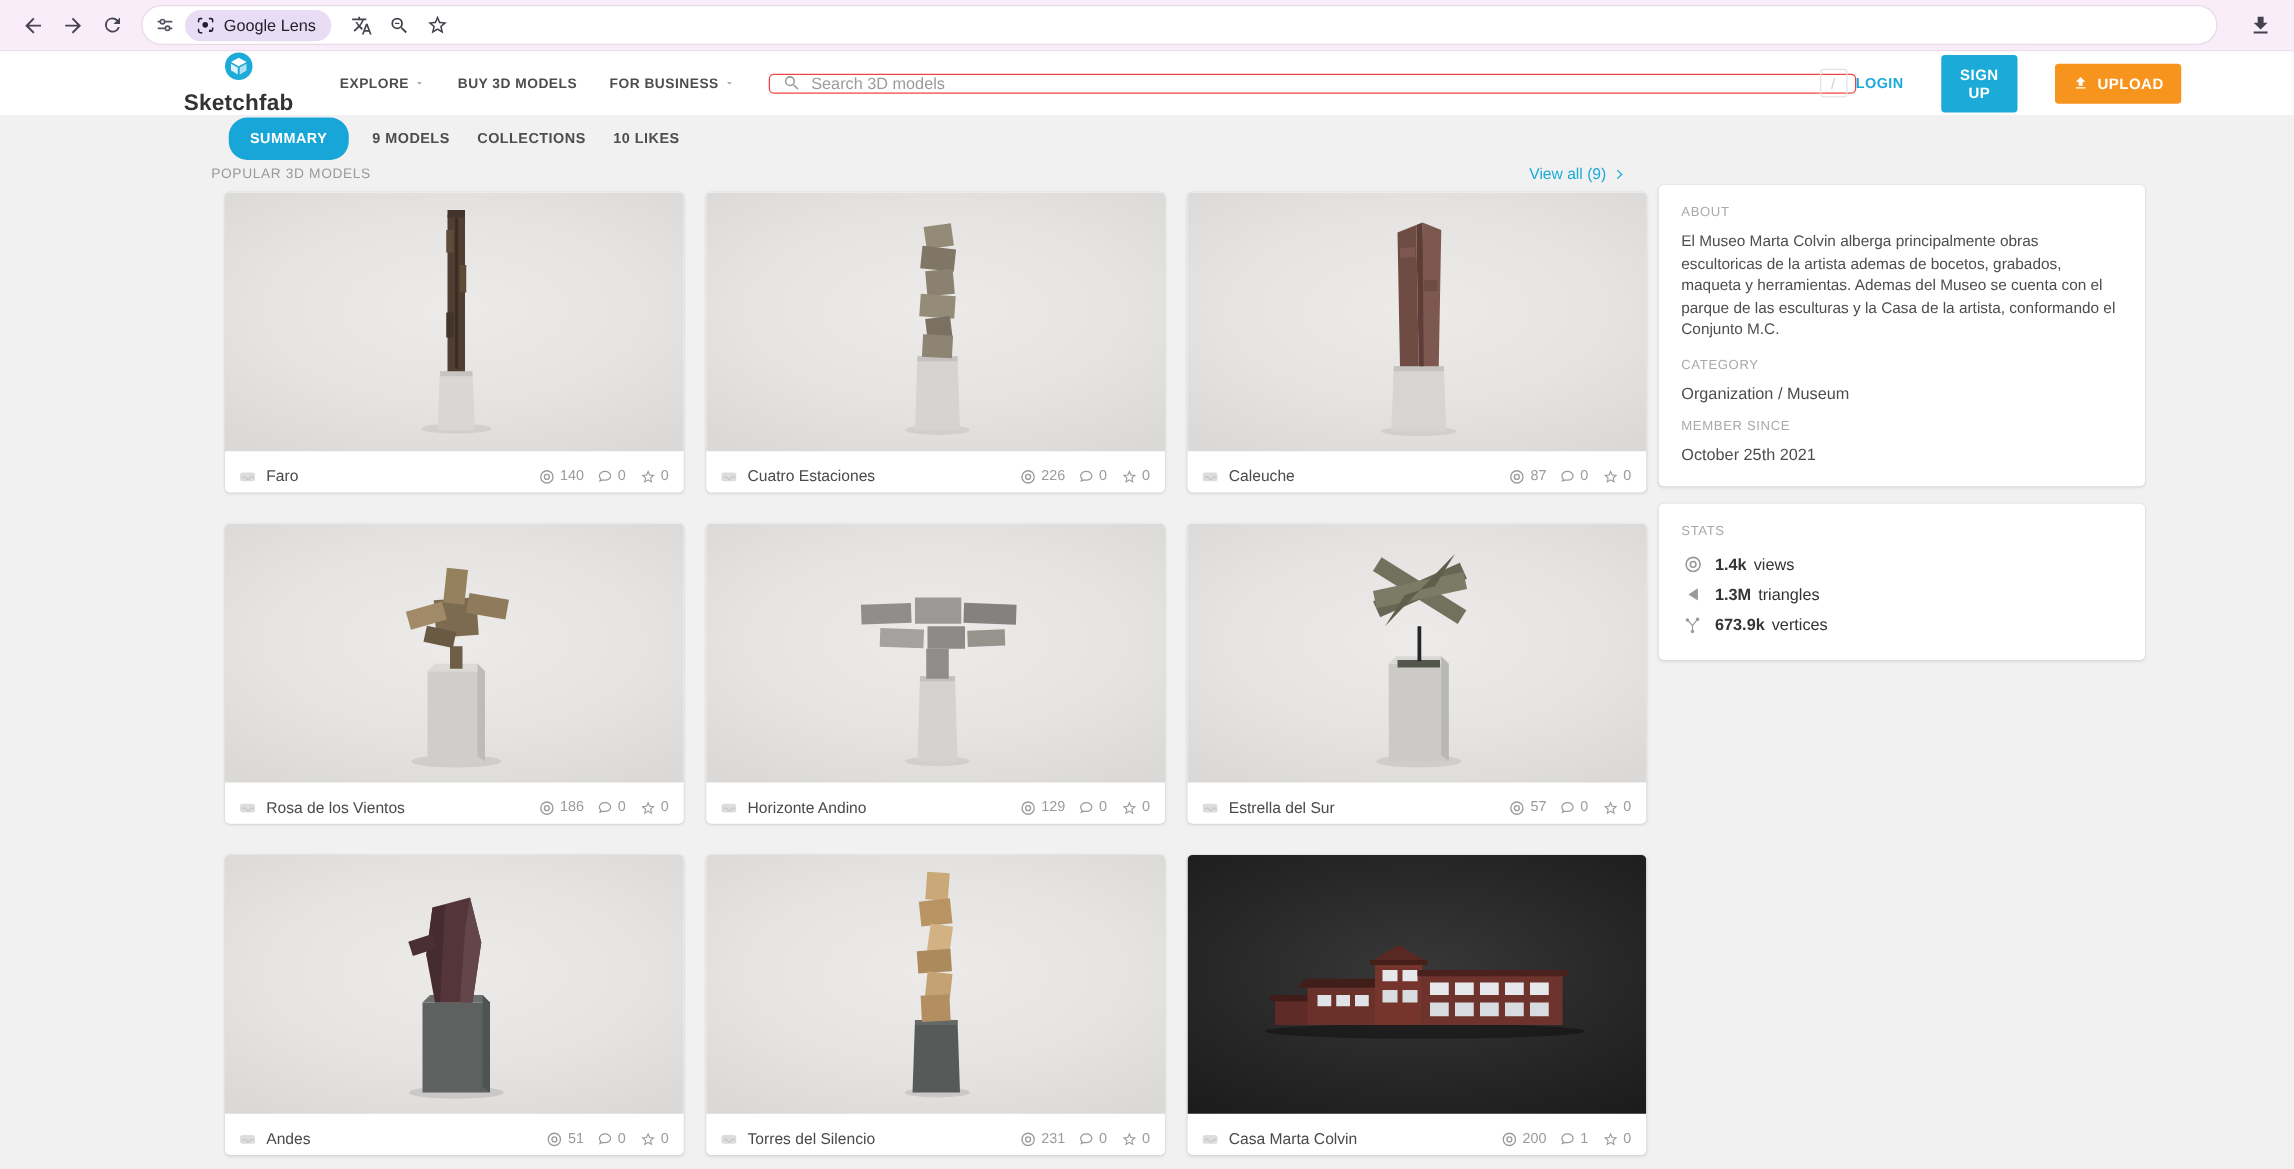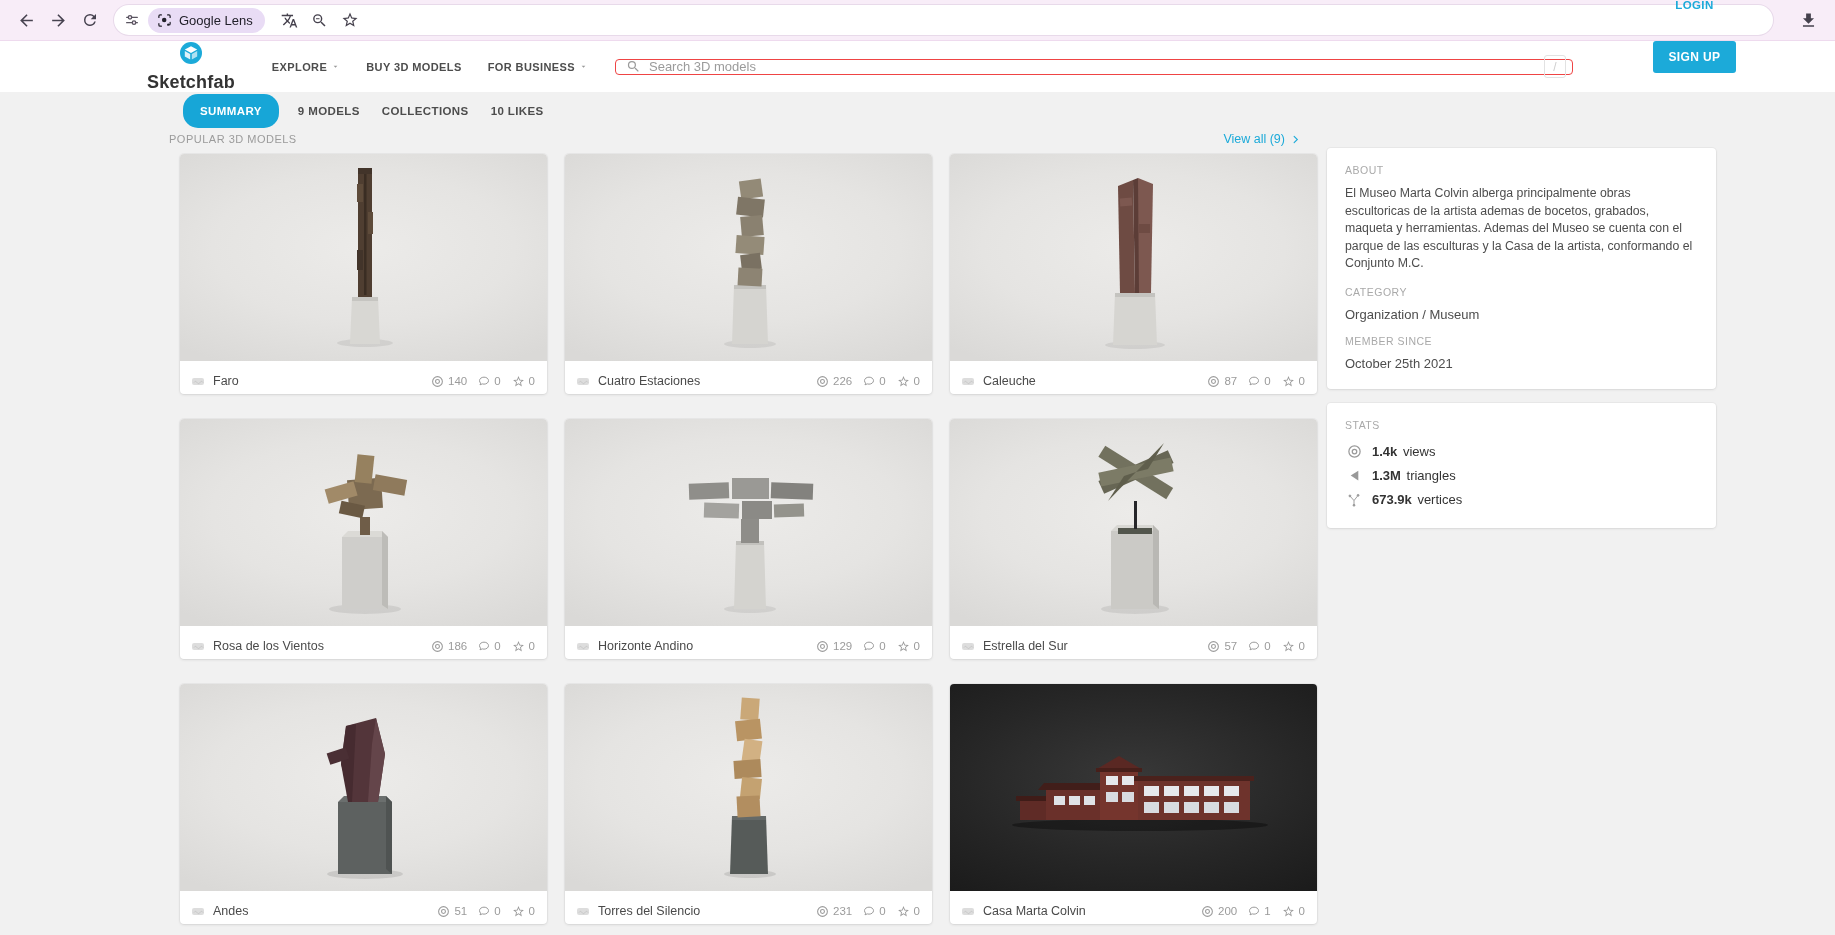--- a/index.html
+++ b/index.html
@@ -43,21 +43,21 @@
   .menu-item { display:flex; align-items:center; gap:4px; padding:10px 13px; font-size:11px; font-weight:700; color:#4d4d4d; letter-spacing:.4px; cursor:pointer; white-space:nowrap; }
   .menu-item .chev { color:#9a9a9a; }
   .searchbox {
     margin-left:14px; width:958px; height:16px; border:1px solid #ef4444; border-radius:4px;
     background:#fff; display:flex; align-items:center; padding:0 6px 0 10px;
   }
   .searchbox input { flex:1; border:none; outline:none; font-size:13px; color:#333; font-family:inherit; background:transparent; }
   .searchbox input::placeholder { color:#9b9b9b; }
   .searchbox .mag { color:#9b9b9b; margin-right:8px; }
   .slash-hint { width:22px; height:23px; border:1px solid #e2e2e2; border-radius:3px; color:#cfcfcf; font-size:12px; display:flex; align-items:center; justify-content:center; }
-  .nav-right { margin-left:auto; display:flex; align-items:center; gap:30px;flex-direction:column; }
+  .nav-right { margin-left:auto; display:flex; align-items:center; gap:30px; }
   .login-link { color:#1caad9; font-size:11.5px; font-weight:700; letter-spacing:.4px; cursor:pointer; }
   .btn { border:none; border-radius:3px; font-family:inherit; font-size:12px; font-weight:700; letter-spacing:.4px; color:#fff; cursor:pointer; display:flex; align-items:center; gap:7px; }
   .btn-signup { background:#1caad9; padding:9px 15px; }
   .btn-upload { background:#f7941e; padding:9px 14px; }
 
   
   .content { position:absolute; top:92px; left:0; right:0; bottom:0; background:#f1f1f1; }
   .tabs { position:absolute; left:183px; top:2px; display:flex; align-items:flex-end; }
   .tab { padding:11px 11px; font-size:11.5px; font-weight:700; letter-spacing:.4px; color:#4d4d4d; cursor:pointer; white-space:nowrap; }
   .tab.active { background:#17a6d7; color:#fff; border-radius:15px; padding:11px 17px; margin-right:8px; }

